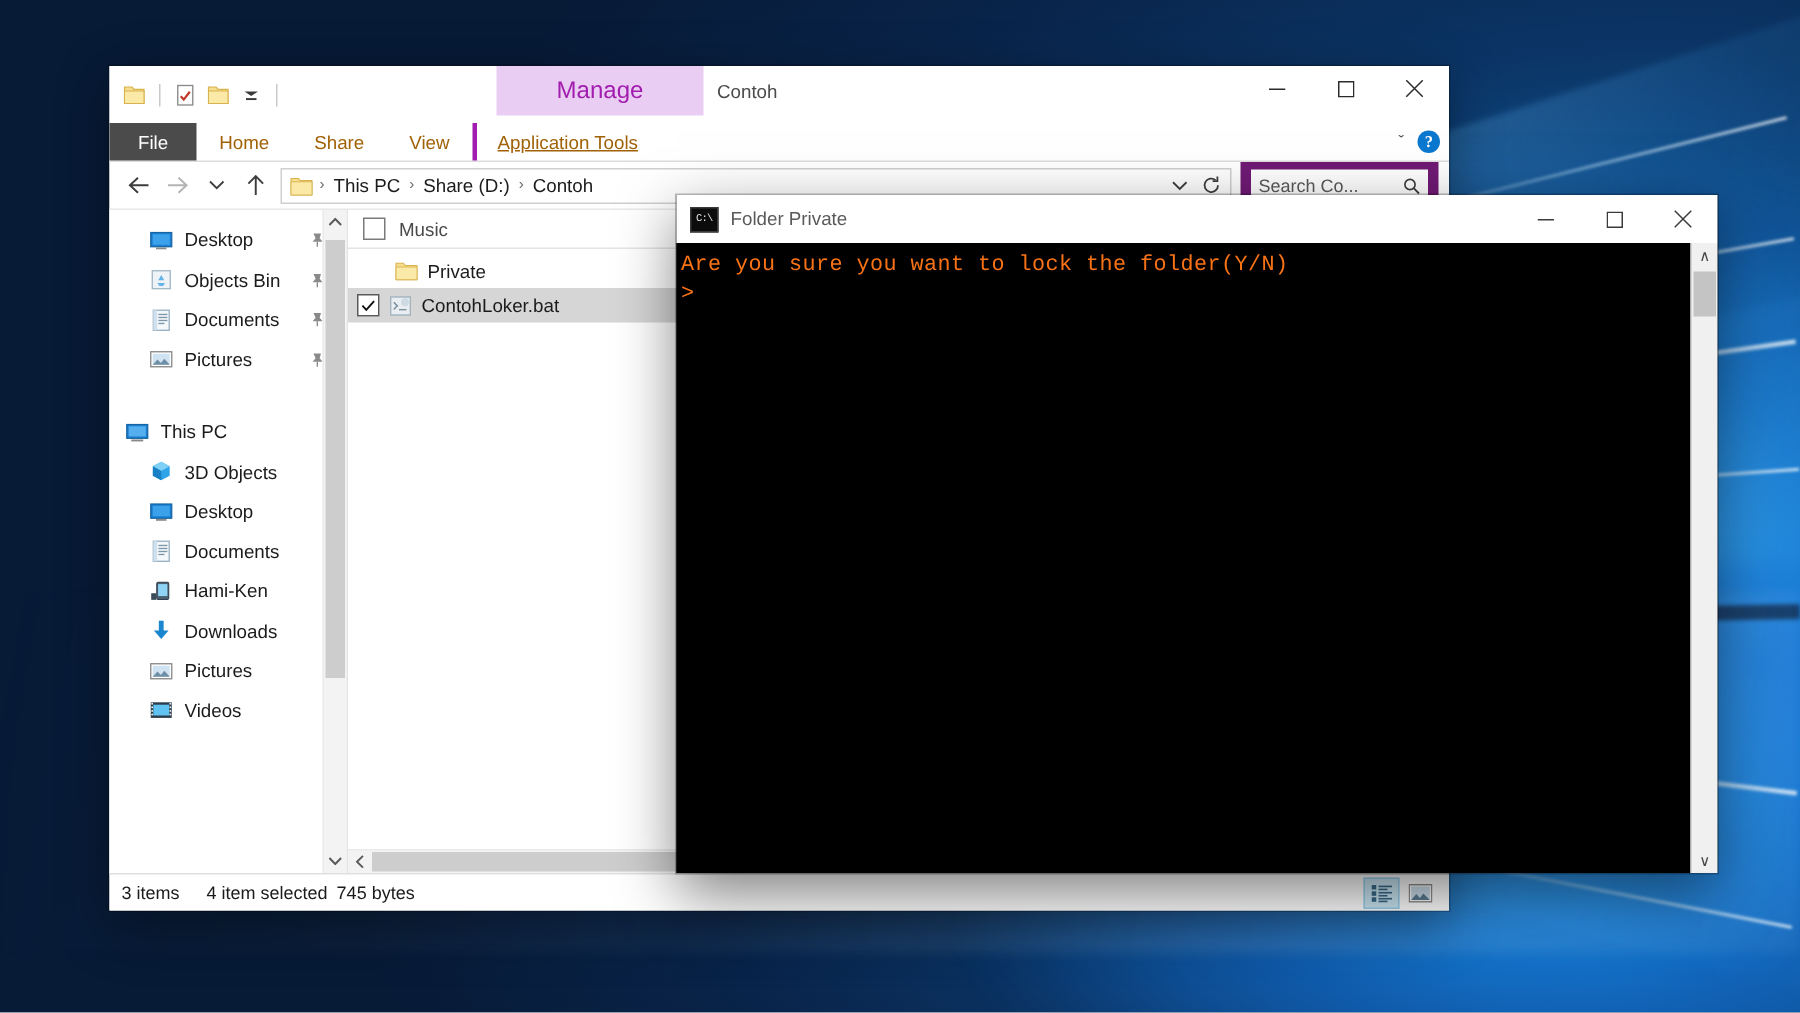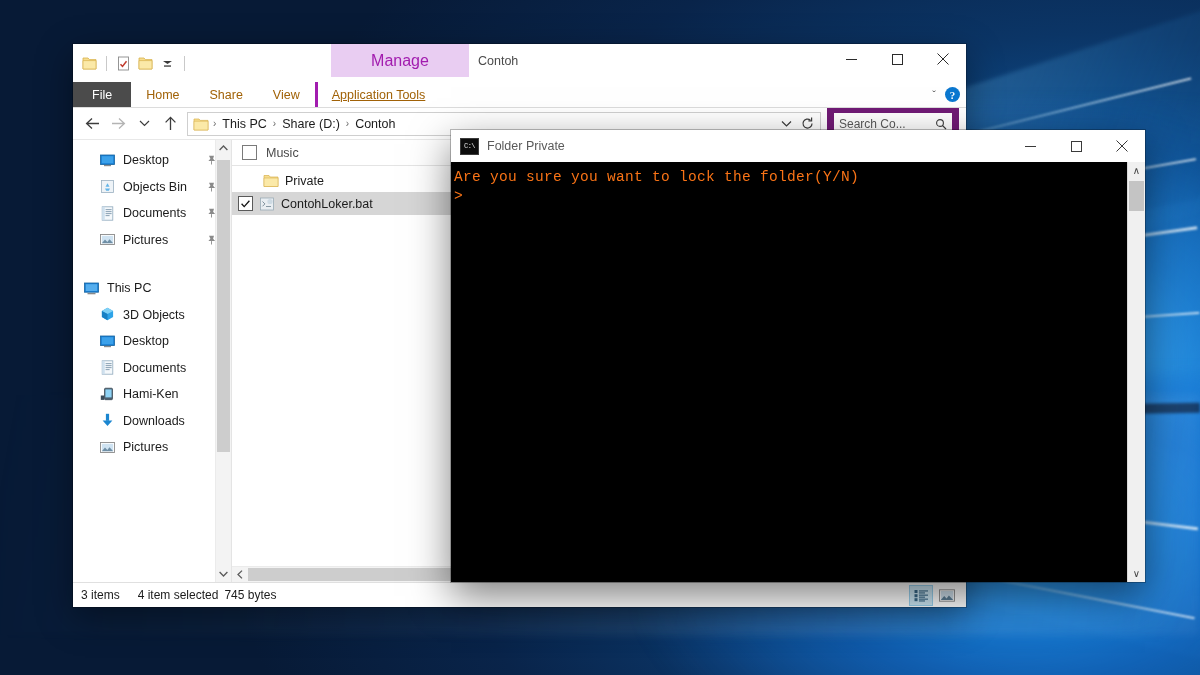--- a/index.html
+++ b/index.html
@@ -718,20 +718,39 @@
         </div>
         <div class="nav-item indent">
           <span class="nav-ico">
             <svg width="17" height="17" viewBox="0 0 17 17">
                 <rect x="1.5" y="3.5" width="14" height="10" fill="#fff" stroke="#8a8a8a" stroke-width="0.9"></rect>
                 <rect x="2.8" y="4.8" width="11.4" height="7.4" fill="#cfe3f2"></rect>
                 <path d="M2.8 12.2l3.2-3.6 2.3 2.4 2.2-2.8 3.7 4z" fill="#6f8fa6"></path>
               </svg>
           </span>
           <span class="nav-label">Pictures</span>
+        </div>
+        <div class="nav-item indent">
+          <span class="nav-ico">
+            <svg width="17" height="17" viewBox="0 0 17 17">
+                <rect x="1.5" y="3.2" width="14" height="10.4" fill="#2b3c4a"></rect>
+                <rect x="3.2" y="4.8" width="10.6" height="7.2" fill="#5fc2f0"></rect>
+                <g fill="#f0f4f7">
+                  <rect x="1.9" y="3.6" width="1.1" height="1.1"></rect>
+                  <rect x="1.9" y="6" width="1.1" height="1.1"></rect>
+                  <rect x="1.9" y="8.4" width="1.1" height="1.1"></rect>
+                  <rect x="1.9" y="10.8" width="1.1" height="1.1"></rect>
+                  <rect x="14" y="3.6" width="1.1" height="1.1"></rect>
+                  <rect x="14" y="6" width="1.1" height="1.1"></rect>
+                  <rect x="14" y="8.4" width="1.1" height="1.1"></rect>
+                  <rect x="14" y="10.8" width="1.1" height="1.1"></rect>
+                </g>
+              </svg>
+          </span>
+          <span class="nav-label">Videos</span>
         </div>
 
         <div class="nav-sb">
           <div class="sb-arrow">
             <svg width="9" height="6" viewBox="0 0 9 6">
                 <path d="M0.6 5L4.5 1 8.4 5" stroke="currentColor" fill="none" stroke-width="1.3"></path>
               </svg>
           </div>
           <div class="sb-track">
             <div class="sb-thumb" style="top:4px;height:292px;"></div>

